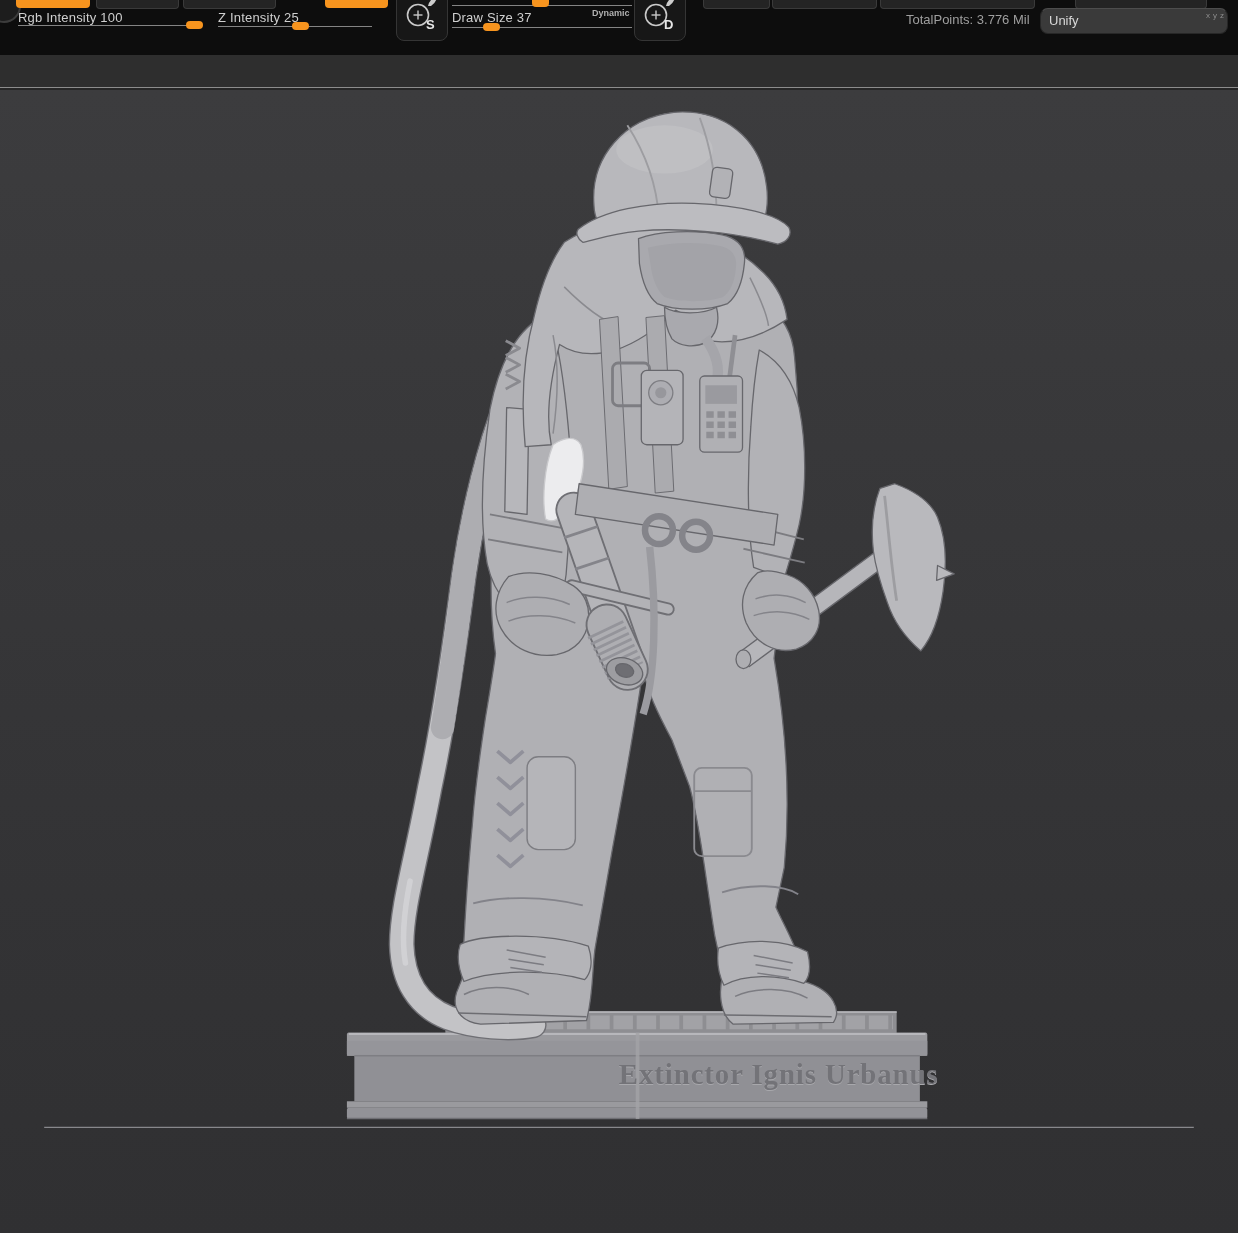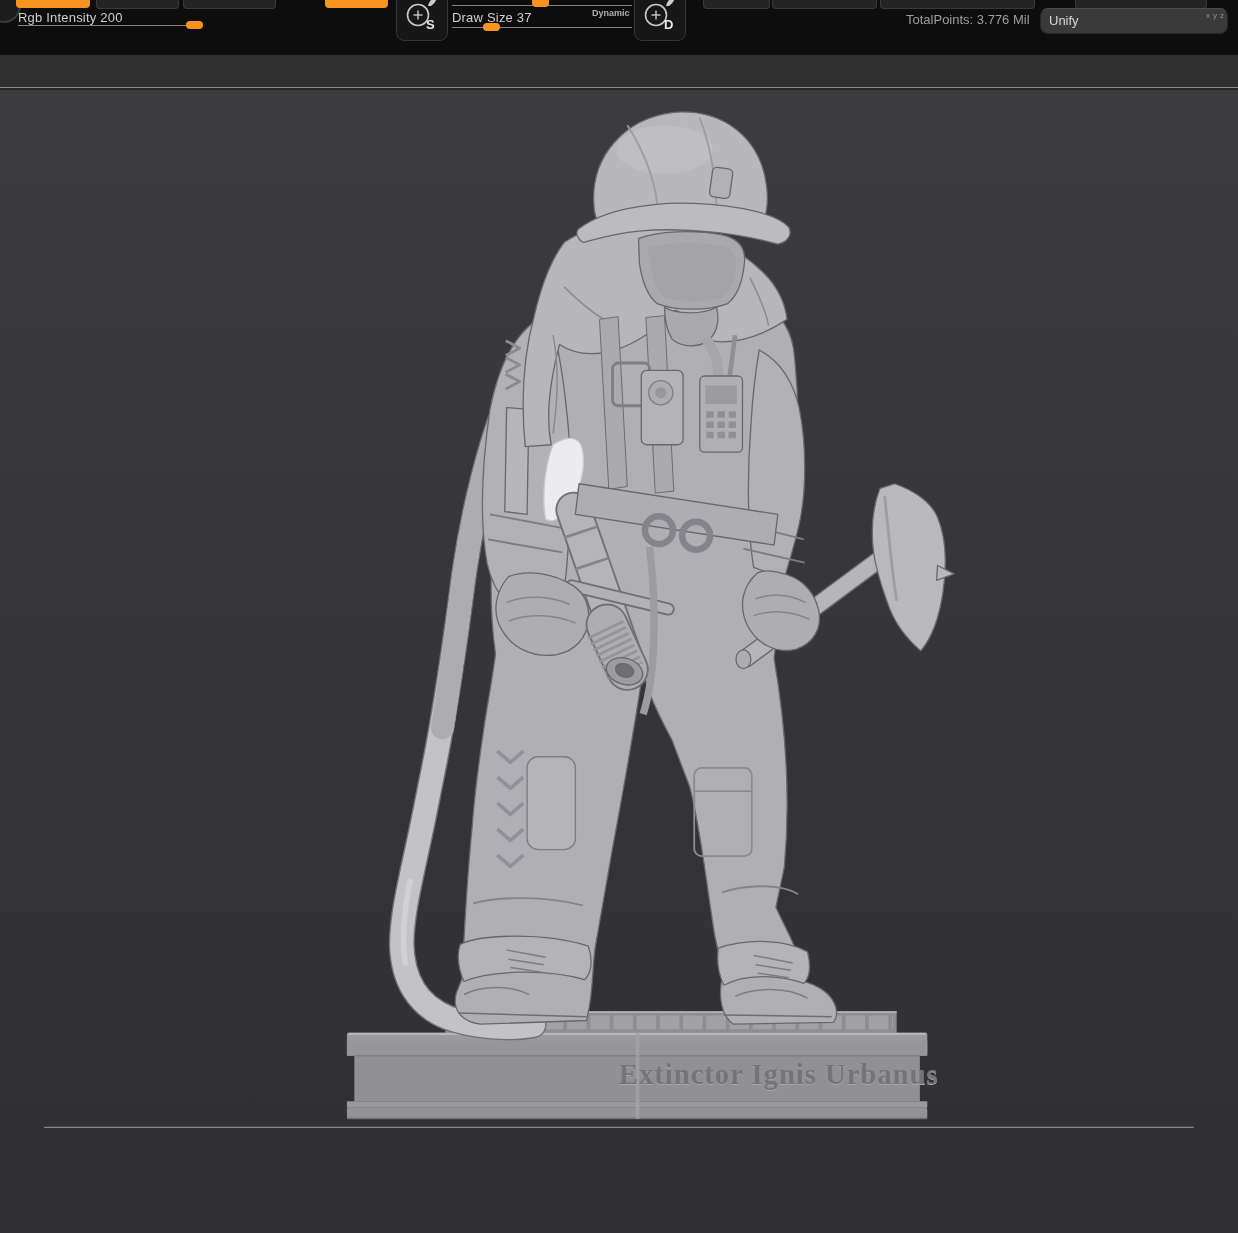--- a/index.html
+++ b/index.html
@@ -45,25 +45,30 @@
     <div class="stub orange" style="left:16px;width:74px;"></div>
     <div class="stub gray" style="left:96px;width:81px;"></div>
     <div class="stub gray" style="left:183px;width:91px;"></div>
     <div class="stub orange" style="left:325px;width:63px;"></div>
     <div class="stub gray" style="left:703px;width:65px;"></div>
     <div class="stub gray" style="left:772px;width:103px;"></div>
     <div class="stub gray" style="left:880px;width:153px;"></div>
     <div class="stub gray" style="left:1075px;width:130px;"></div>
 
     <div class="slider" style="left:18px;width:190px;">
-      <span class="slabel">Rgb Intensity 200</span>
+      <span class="slabel">Rgb Intensity 100</span>
       <div class="track" style="left:0;top:25px;width:170px;"></div>
       <div class="handle" style="left:168px;top:21px;"></div>
     </div>
 
+    <div class="slider" style="left:218px;width:160px;">
+      <span class="slabel">Z Intensity 25</span>
+      <div class="track" style="left:0;top:26px;width:154px;"></div>
+      <div class="handle" style="left:74px;top:22px;"></div>
+    </div>
 
     <div class="icon-btn" style="left:396px;">
       <svg width="48" height="45" viewBox="0 0 48 45">
         <circle cx="21" cy="22" r="10.5" fill="none" stroke="#c9c9c9" stroke-width="1.6"></circle>
         <line x1="21" y1="17.5" x2="21" y2="26.5" stroke="#c9c9c9" stroke-width="1.4"></line>
         <line x1="16.5" y1="22" x2="25.5" y2="22" stroke="#c9c9c9" stroke-width="1.4"></line>
         <path d="M31 13 q2 -8 9 -9 q-1 6 -6 9 z" fill="#cccccc"></path>
         <text x="29" y="36" font-size="13" font-weight="bold" fill="#e6e6e6">S</text>
       </svg>
     </div>

